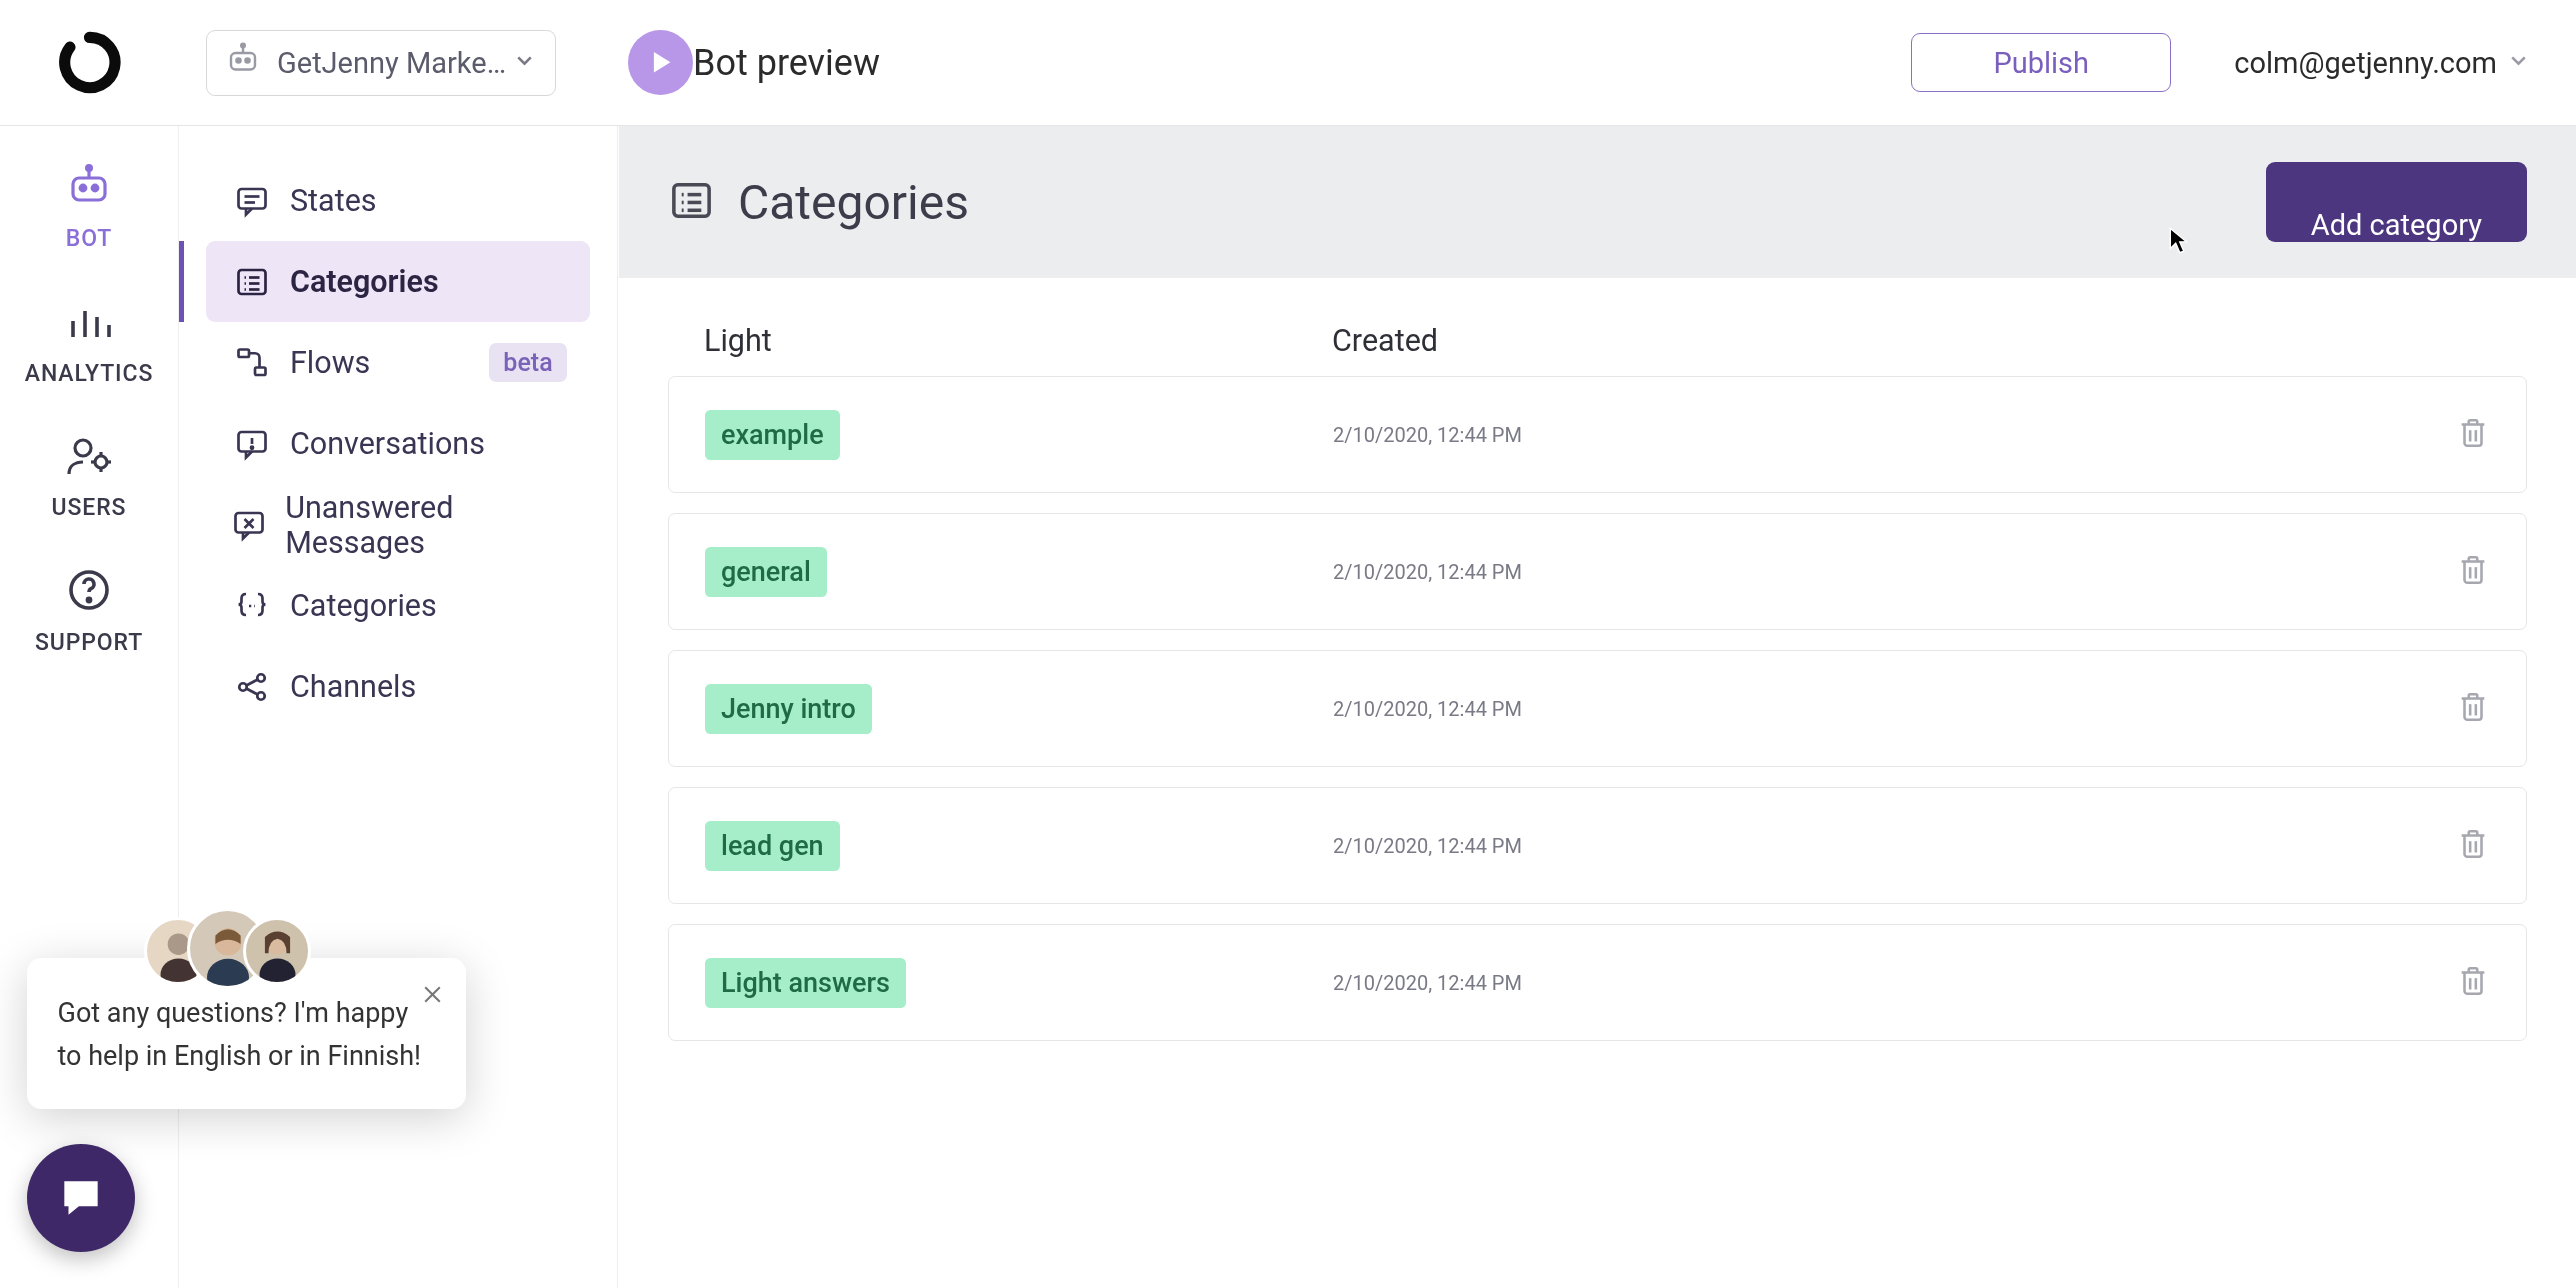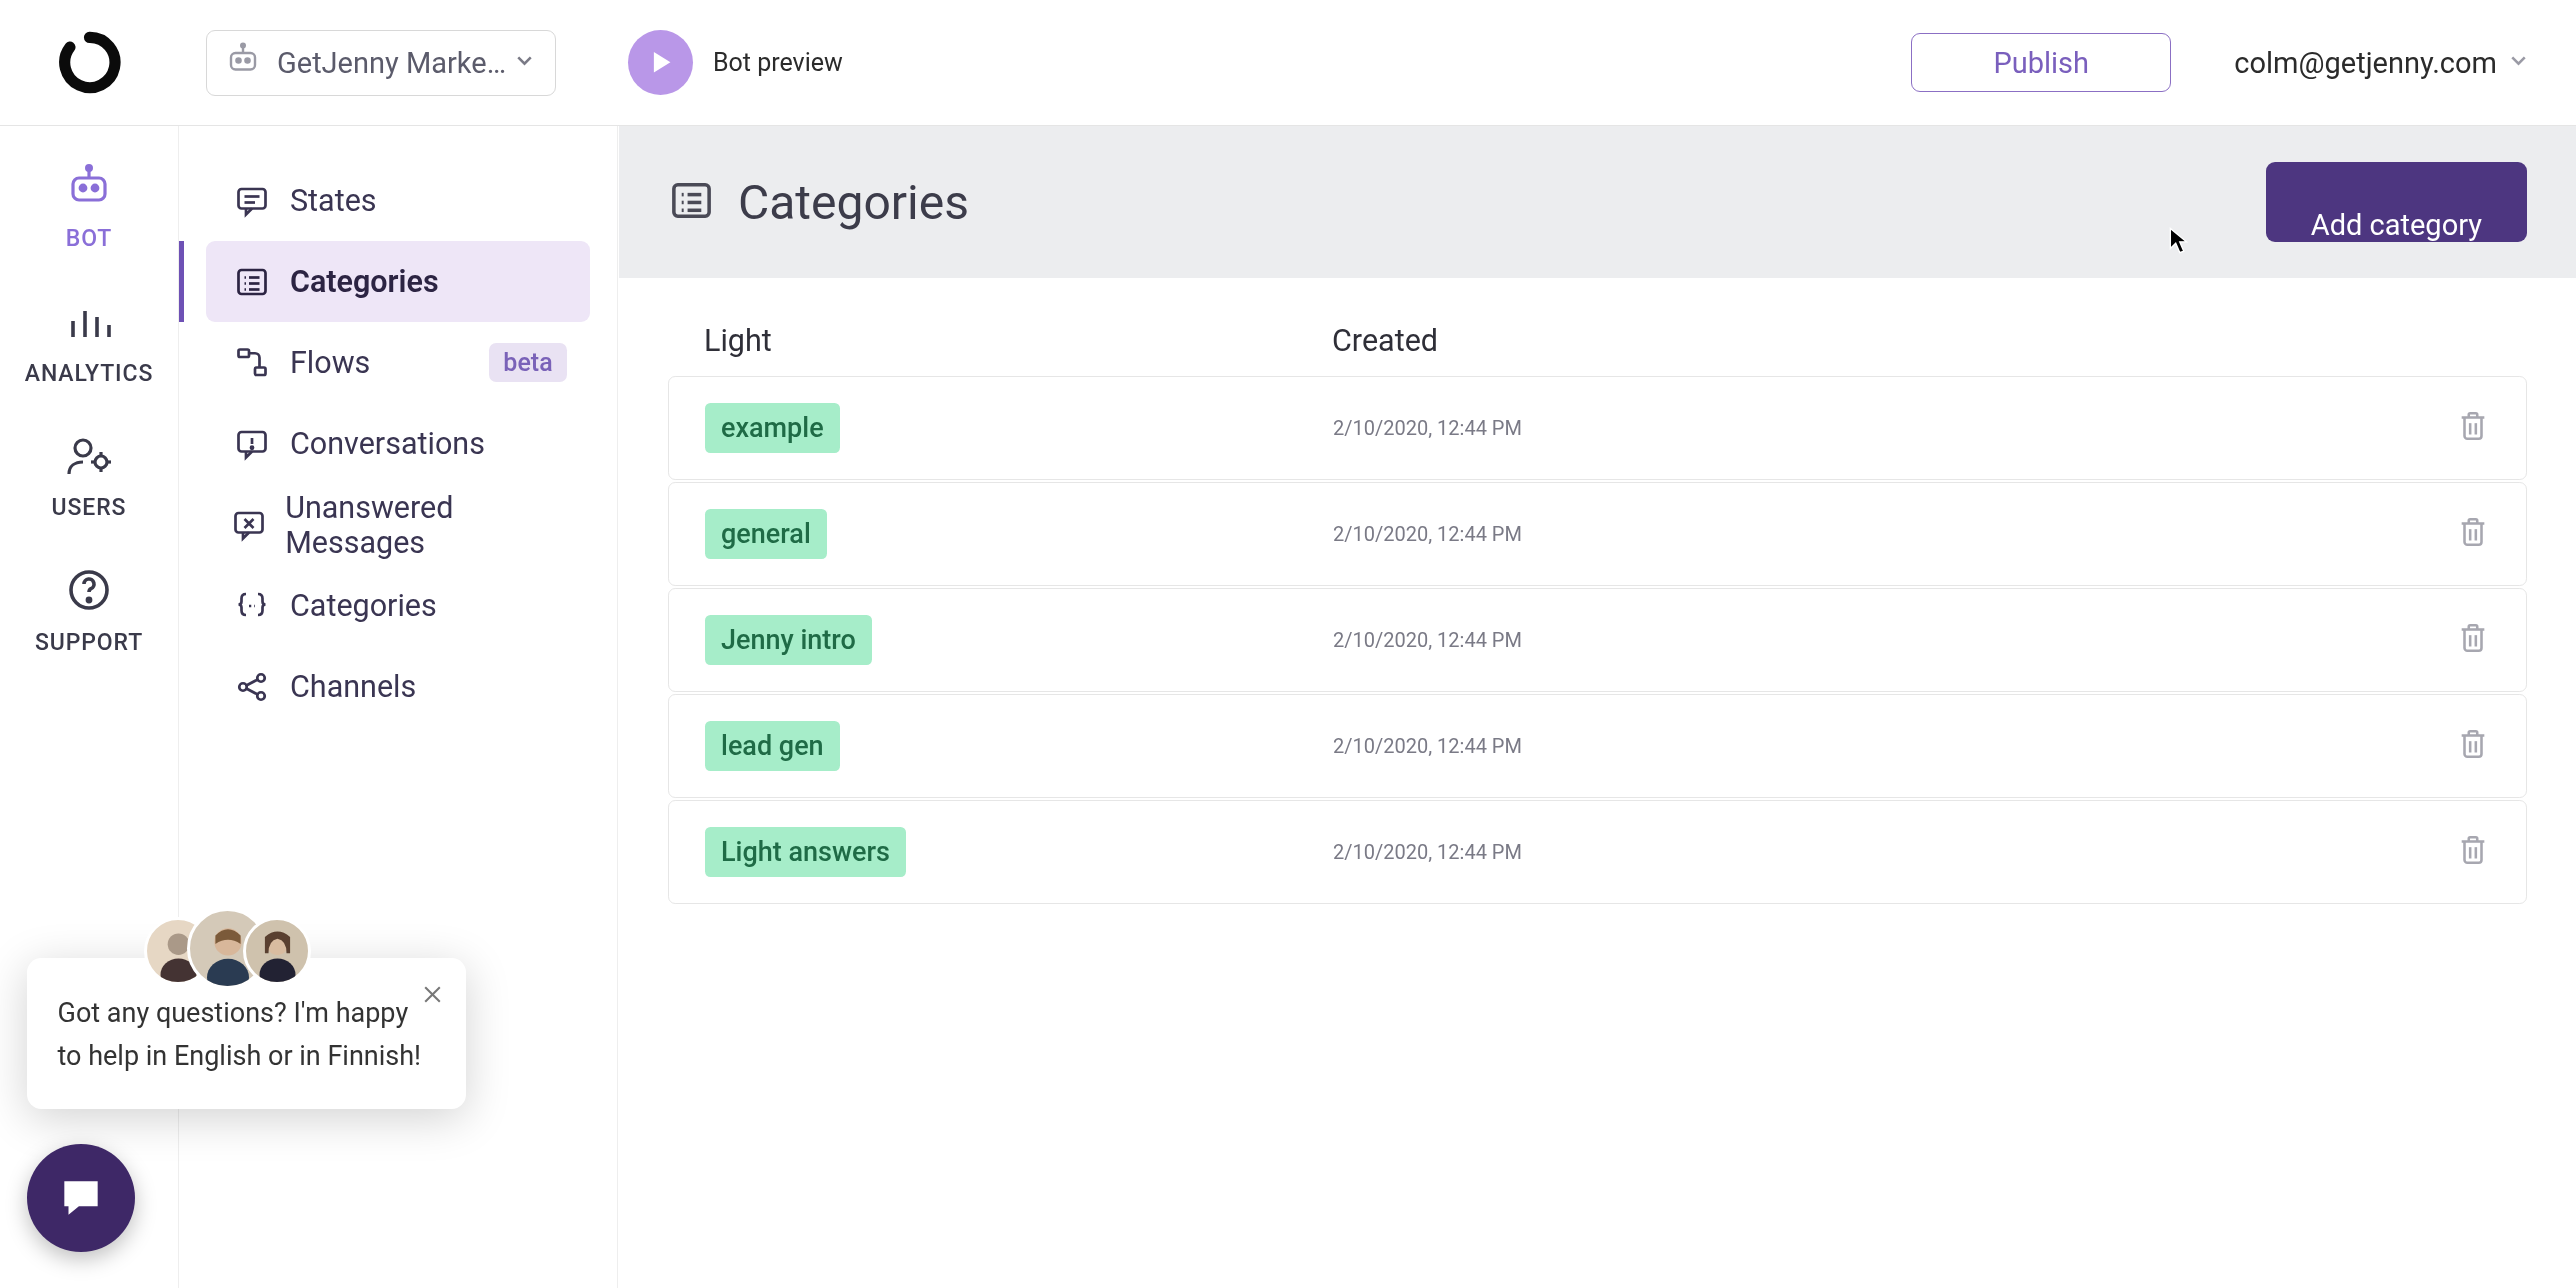--- a/index.html
+++ b/index.html
@@ -67,22 +67,21 @@
   width: 65px;
   height: 65px;
   border-radius: 50%;
   background: #b997e8;
   display: flex;
   align-items: center;
   justify-content: center;
   cursor: pointer;
 }
 .preview-text {
-  font-size: 25px;
-  margin-left: 20px;
+  font-size: 36px;
   color: #2b2b2b;
 }
 
 .spacer { flex: 1; }
 
 .publish-btn {
   width: 260px;
   height: 59px;
   border: 1.8px solid #8b6fc4;
   border-radius: 9px;
@@ -226,24 +225,24 @@
   padding: 27px 36px 18px 36px;
   font-size: 30.5px;
   color:#2f2f38;
 }
 .col-name { width: 628px; }
 .col-created { flex:1; }
 
 .cat-row {
   border: 0.9px solid #e6e6e6;
   border-radius: 7.2px;
-  margin-bottom: 2px;
+  margin-bottom: 20px;
   display:flex;
   align-items:center;
-  height: 104px;
+  height: 117px;
   padding: 0 36px;
 }
 .cat-tag {
   background: #a6edc9;
   color: #1f6b46;
   padding: 9px 16px;
   border-radius: 5.4px;
   font-size: 27px;
   font-weight: 500;
 }

